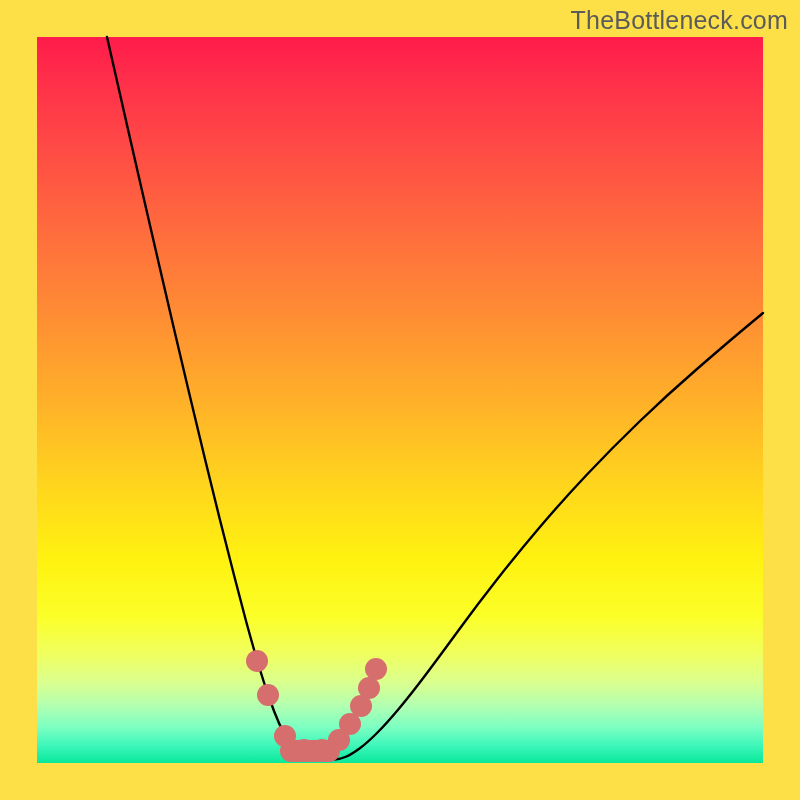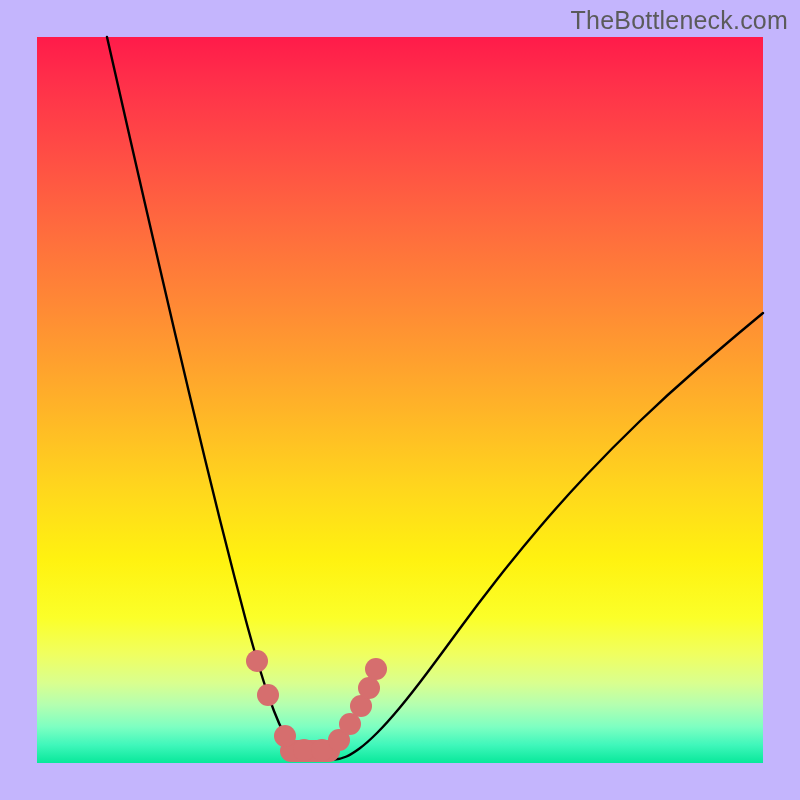--- a/index.html
+++ b/index.html
@@ -7,21 +7,21 @@
     padding: 0;
     width: 800px;
     height: 800px;
     background: #000000;
     overflow: hidden;
     font-family: Arial, Helvetica, sans-serif;
   }
   .frame {
     position: absolute;
     inset: 0;
-    background: #c4b5fd;
+    background: #fde047;
   }
   .plot-area {
     position: absolute;
     left: 37px;
     top: 37px;
     width: 726px;
     height: 726px;
     
     background: linear-gradient(
       to bottom,

